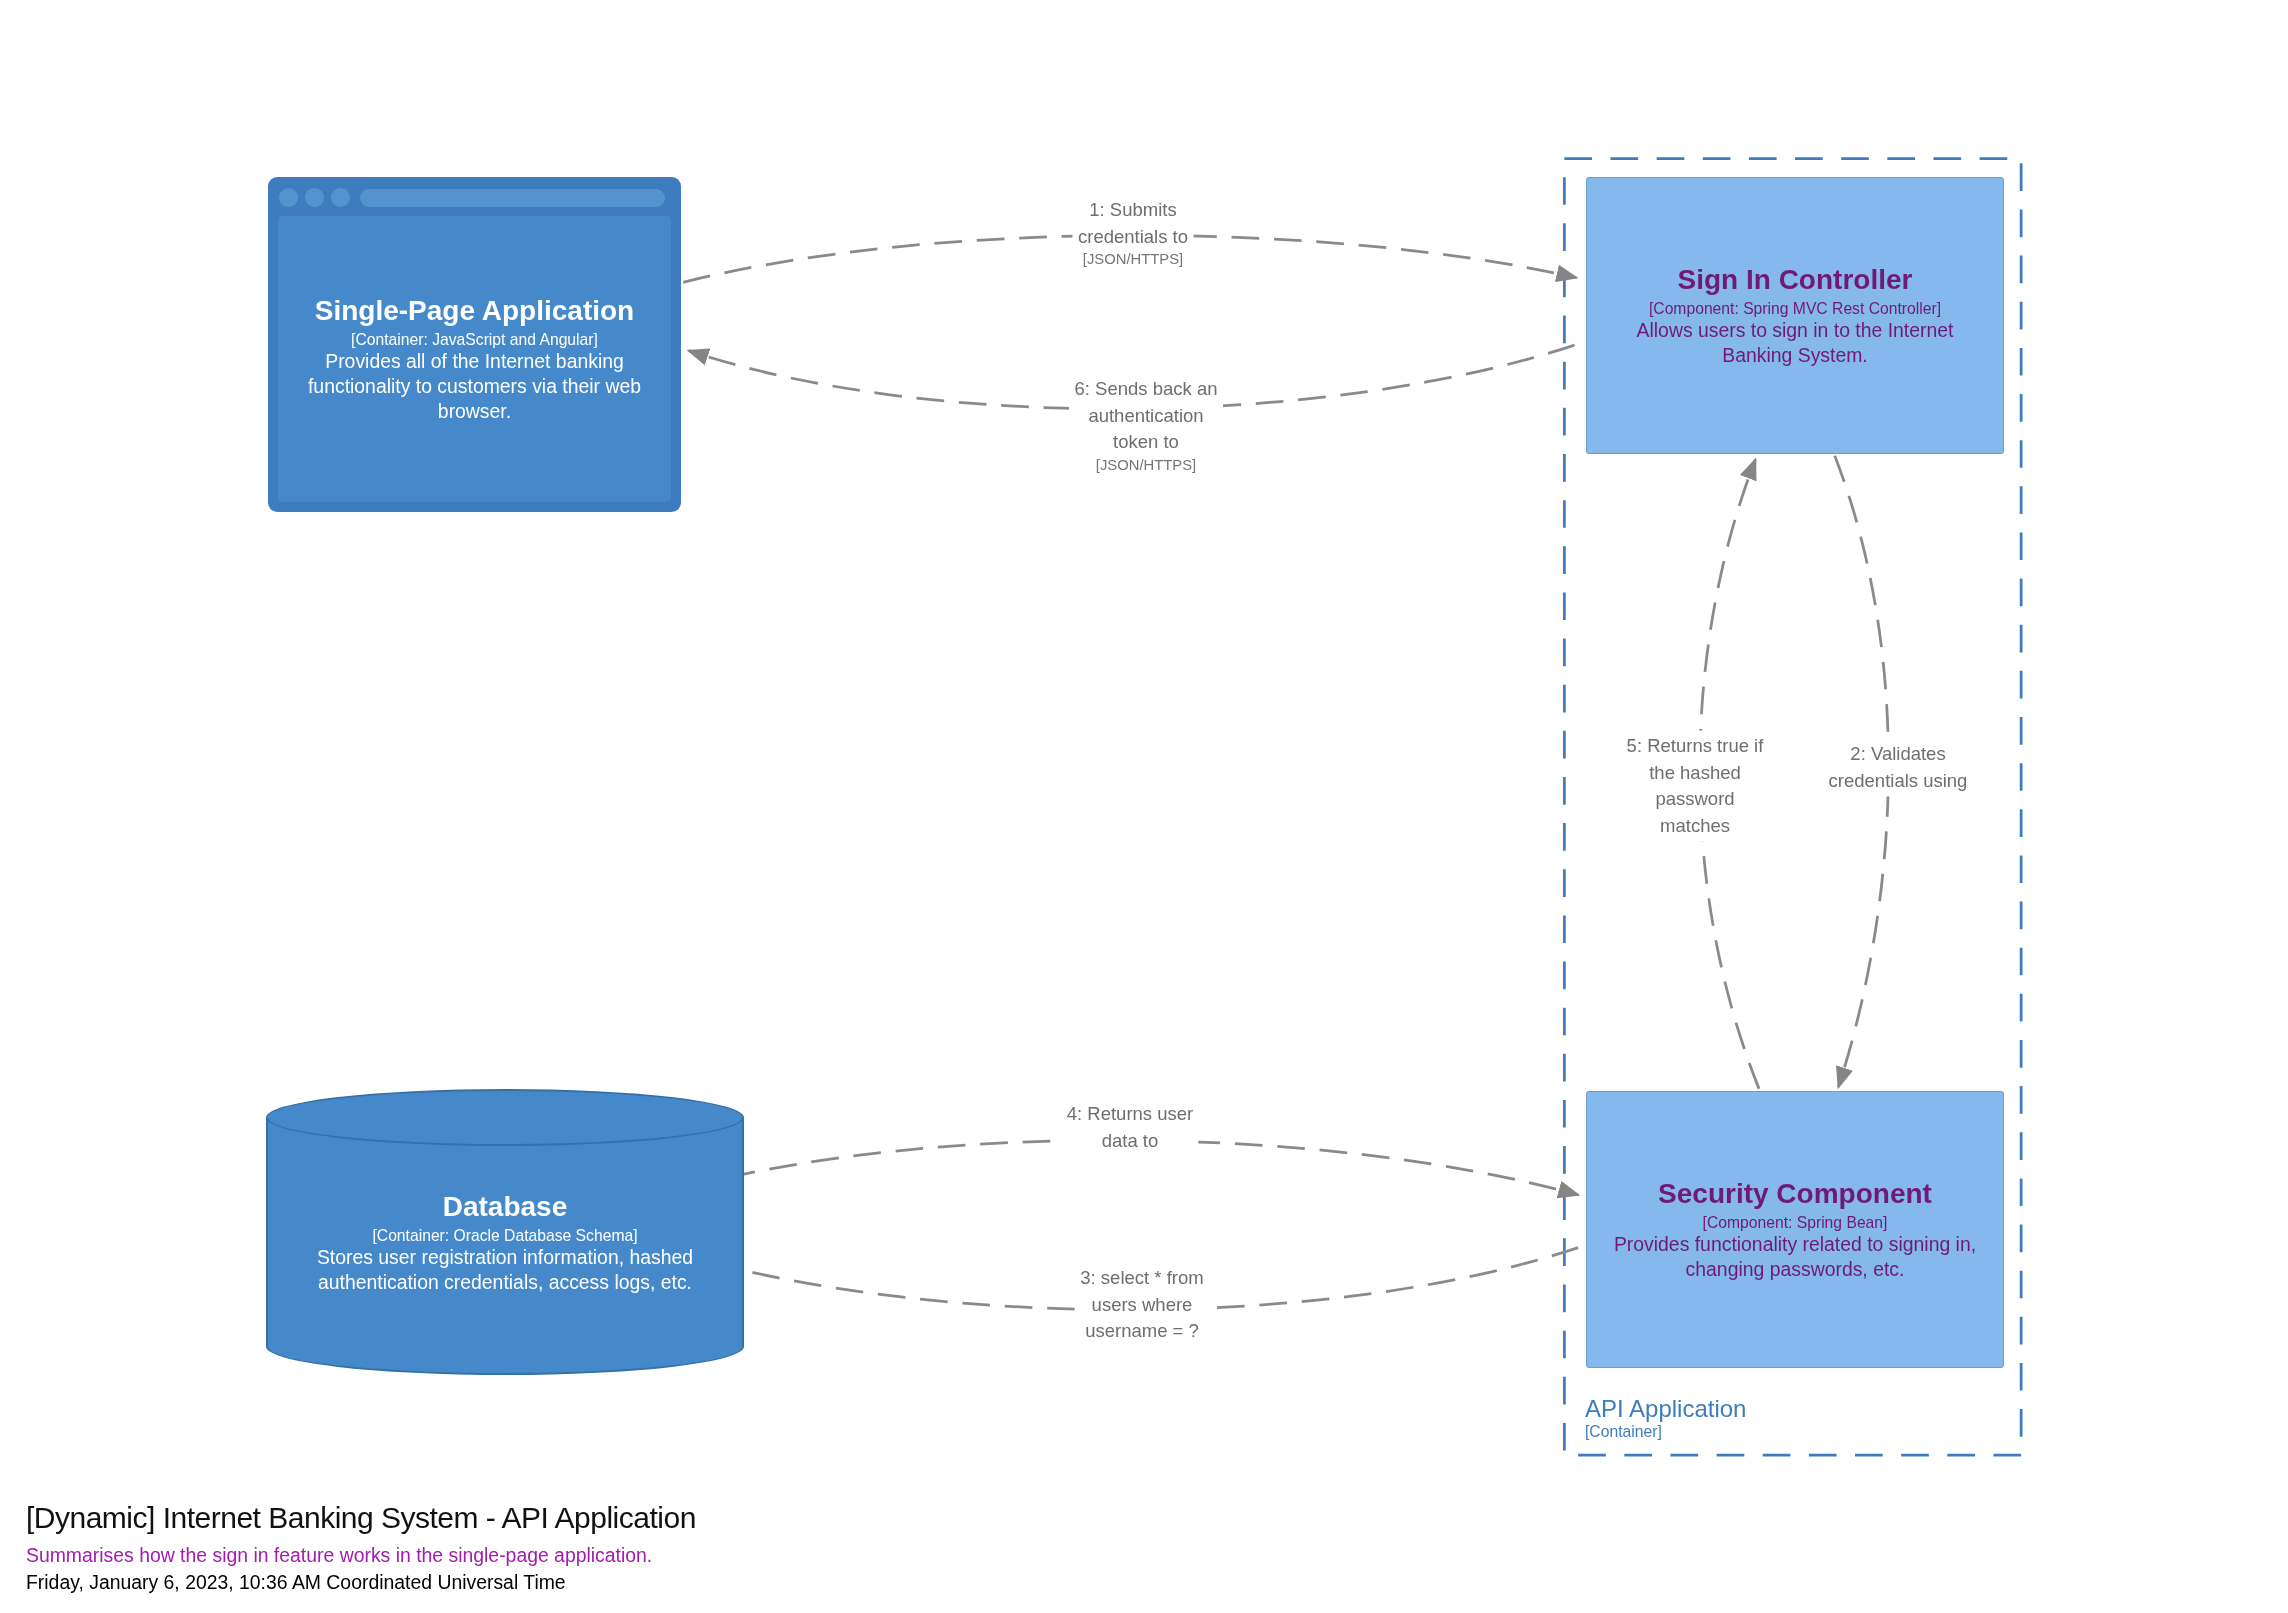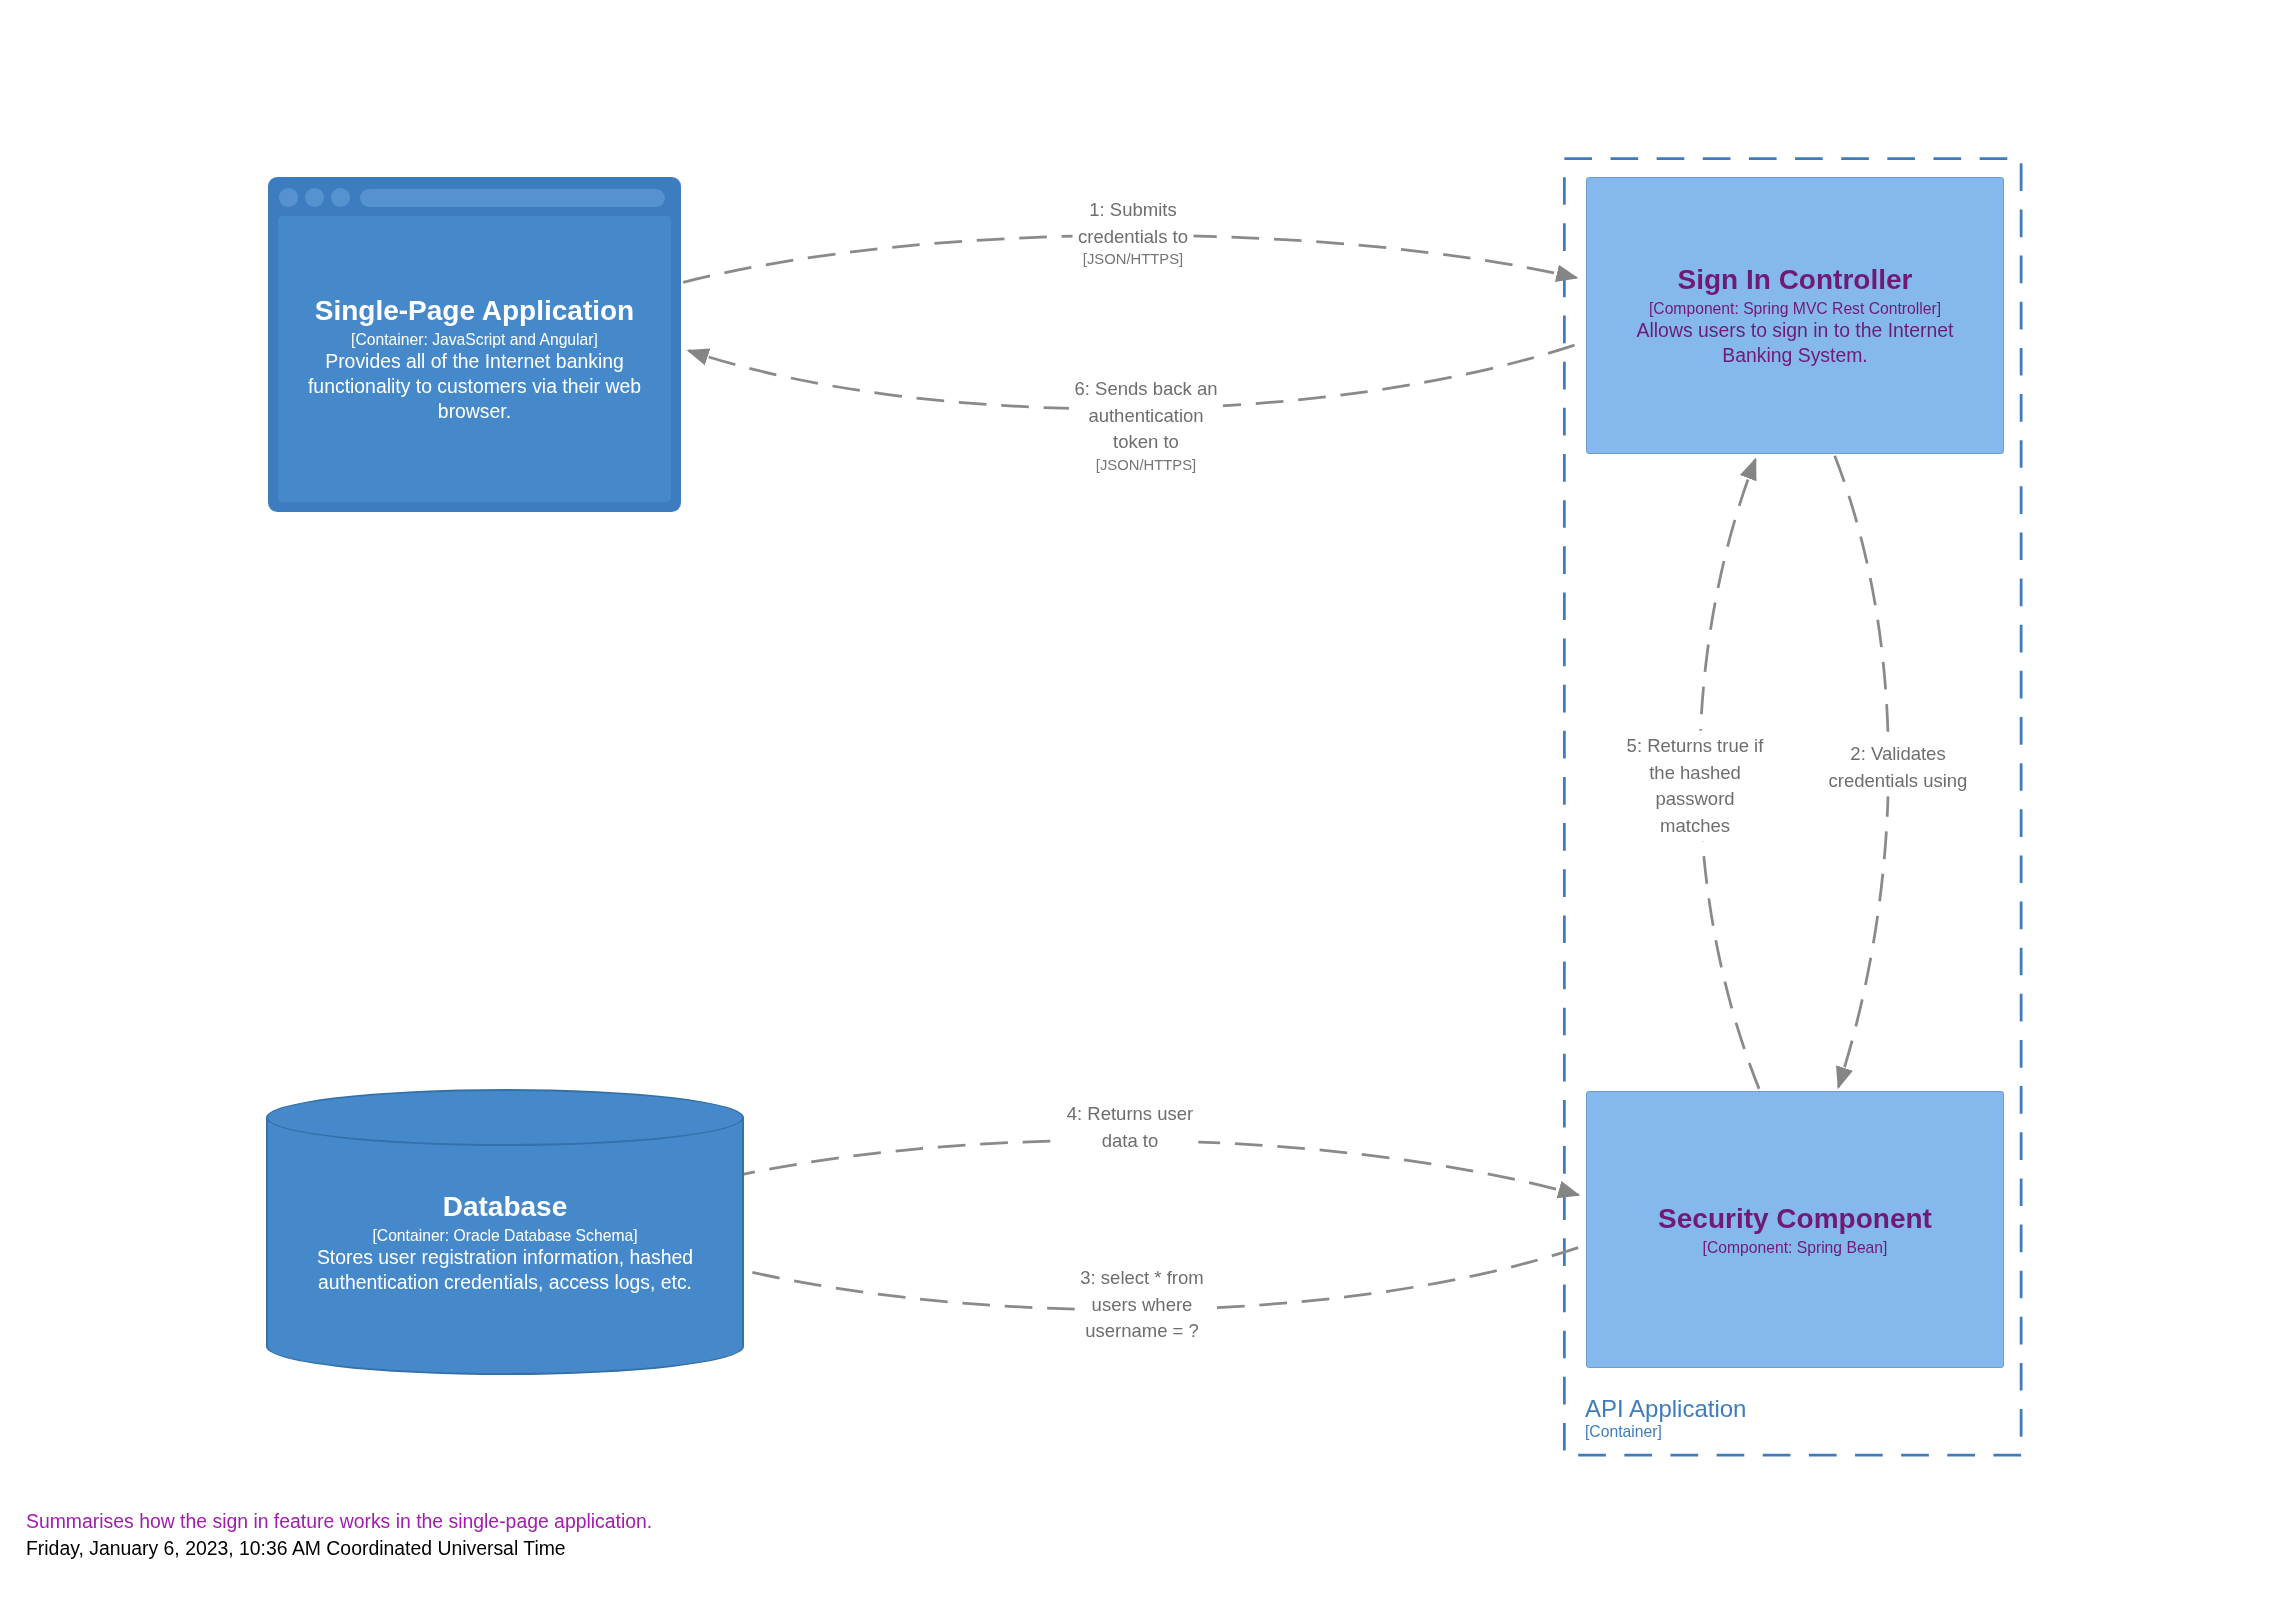--- a/index.html
+++ b/index.html
@@ -131,20 +131,21 @@
     <div class="cyl-text">
       <div class="el-title">Database</div>
       <div class="el-meta">[Container: Oracle Database Schema]</div>
       <div class="el-desc">Stores user registration information, hashed authentication credentials, access logs, etc.</div>
     </div>
   </div>
 
   <div class="comp security">
     <div class="el-title">Security Component</div>
     <div class="el-meta">[Component: Spring Bean]</div>
+    <div class="el-desc">Provides functionality related to signing in, changing passwords, etc.</div>
   </div>
 
   <div class="rel-label l1">
     <div class="text">1: Submits
 credentials to</div>
     <div class="tech">[JSON/HTTPS]</div>
   </div>
   <div class="rel-label l6">
     <div class="text">6: Sends back an
 authentication
@@ -170,18 +171,19 @@
 users where
 username = ?</div>
   </div>
 
   <div class="boundary-label">
     <div class="bl-name">API Application</div>
     <div class="bl-meta">[Container]</div>
   </div>
 
   <div class="footer">
+    <div class="diag-title">[Dynamic] Internet Banking System - API Application</div>
     <div class="diag-subtitle">Summarises how the sign in feature works in the single-page application.</div>
     <div class="diag-date">Friday, January 6, 2023, 10:36 AM Coordinated Universal Time</div>
   </div>
 
 </div>
 
 
 </body></html>

